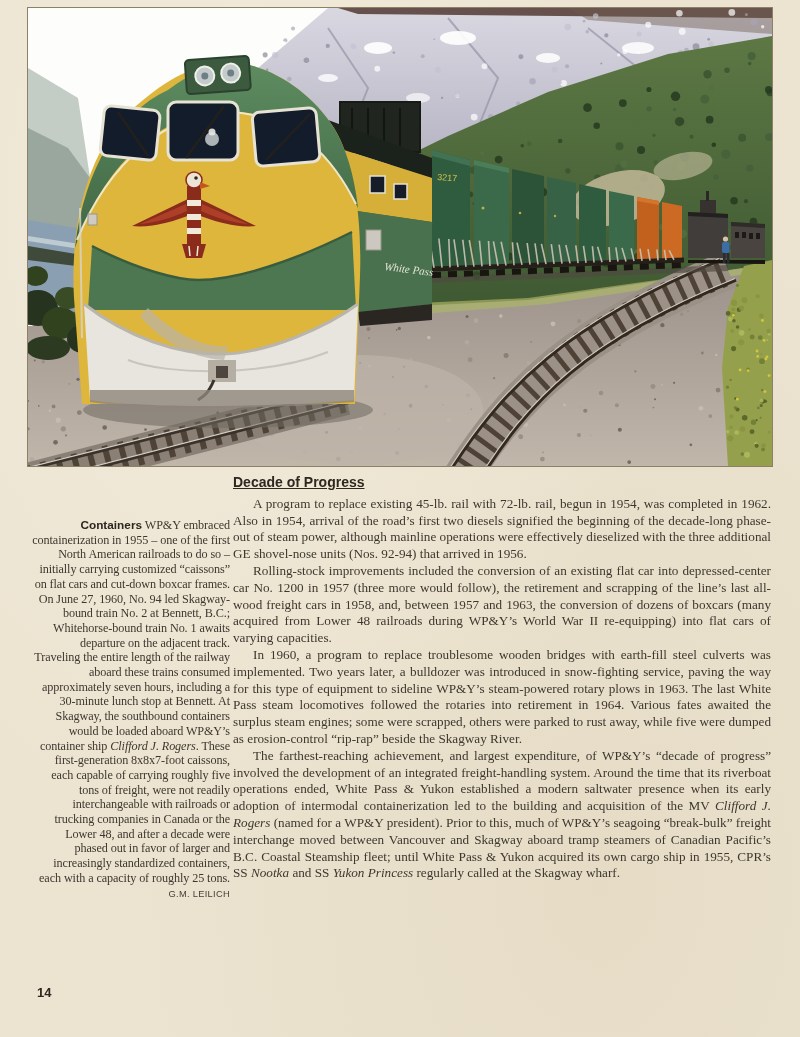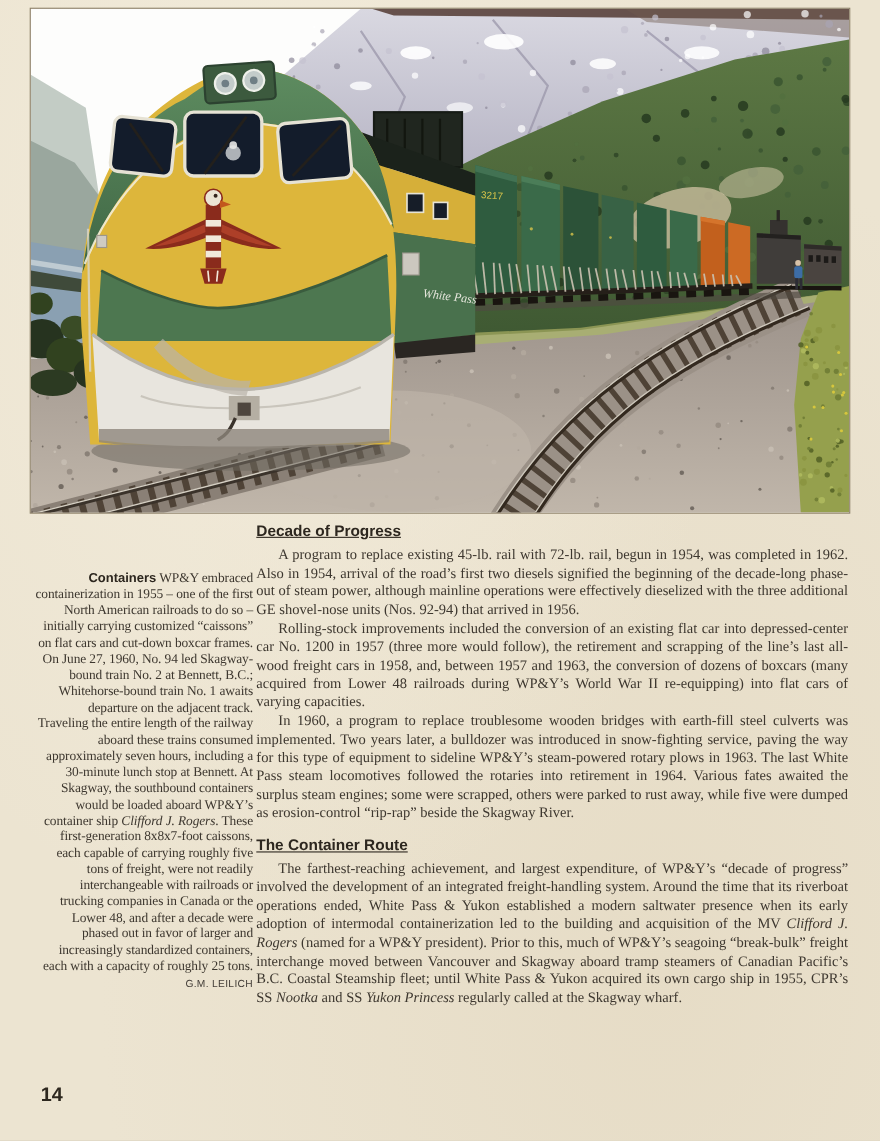--- a/index.html
+++ b/index.html
@@ -32,21 +32,21 @@
   }
   .section-heading{
     font-family:"Liberation Sans",sans-serif;font-weight:bold;
     font-size:14px;color:#2d271f;margin:0 0 5px 0;text-decoration:underline;
   }
   .section-2 .section-heading{margin-top:12px;}
   .body-p{margin:0;text-indent:20px;}
   .page-number{
     position:absolute;left:37px;top:985px;
     font-family:"Liberation Sans",sans-serif;font-weight:bold;
-    font-size:18px;color:#2d271f;text-align:center;
+    font-size:13px;color:#2d271f;text-align:center;
   }
 </style>
 </head>
 <body>
 
 <div class="page">
 
   <div class="photo">
     <svg viewBox="0 0 744 458" xmlns="http://www.w3.org/2000/svg" role="img" aria-label="A green-and-yellow White Pass &amp; Yukon shovel-nose diesel locomotive leads a freight train of green and orange containers on flat cars around a right-hand curve beneath rocky, forested mountains, with a lake at far left, an empty curving siding track in the gravel foreground, and a person standing near the rear cars.">
       <defs>
@@ -749,21 +749,20 @@
   <div class="main">
     <div class="section section-1">
       <h2 class="section-heading">Decade of Progress</h2>
       <div>
           <p class="body-p"><span>A program to replace existing 45-lb. rail with 72-lb. rail, begun in 1954, was completed in 1962. Also in 1954, arrival of the road’s first two diesels signified the beginning of the decade-long phase-out of steam power, although mainline operations were effectively dieselized with the three additional GE shovel-nose units (Nos. 92-94) that arrived in 1956.</span></p>
           <p class="body-p"><span>Rolling-stock improvements included the conversion of an existing flat car into depressed-center car No. 1200 in 1957 (three more would follow), the retirement and scrapping of the line’s last all-wood freight cars in 1958, and, between 1957 and 1963, the conversion of dozens of boxcars (many acquired from Lower 48 railroads during WP&amp;Y’s World War II re-equipping) into flat cars of varying capacities.</span></p>
           <p class="body-p"><span>In 1960, a program to replace troublesome wooden bridges with earth-fill steel culverts was implemented. Two years later, a bulldozer was introduced in snow-fighting service, paving the way for this type of equipment to sideline WP&amp;Y’s steam-powered rotary plows in 1963. The last White Pass steam locomotives followed the rotaries into retirement in 1964. Various fates awaited the surplus steam engines; some were scrapped, others were parked to rust away, while five were dumped as erosion-control “rip-rap” beside the Skagway River.</span></p>
         </div>
     </div>
     <div class="section section-2">
-      <h2 class="section-heading">The Container Route</h2>
       <div>
           <p class="body-p"><span>The farthest-reaching achievement, and largest expenditure, of WP&amp;Y’s “decade of progress” involved the development of an integrated freight-handling system. Around the time that its riverboat operations ended, White Pass &amp; Yukon established a modern saltwater presence when its early adoption of intermodal containerization led to the building and acquisition of the MV </span><span class="seg-i">Clifford J. Rogers</span><span> (named for a WP&amp;Y president). Prior to this, much of WP&amp;Y’s seagoing “break-bulk” freight interchange moved between Vancouver and Skagway aboard tramp steamers of Canadian Pacific’s B.C. Coastal Steamship fleet; until White Pass &amp; Yukon acquired its own cargo ship in 1955, CPR’s SS </span><span class="seg-i">Nootka</span><span> and SS </span><span class="seg-i">Yukon Princess</span><span> regularly called at the Skagway wharf.</span></p>
         </div>
     </div>
   </div>
 
   <div class="page-number">14</div>
 </div>
 
 </body></html>

